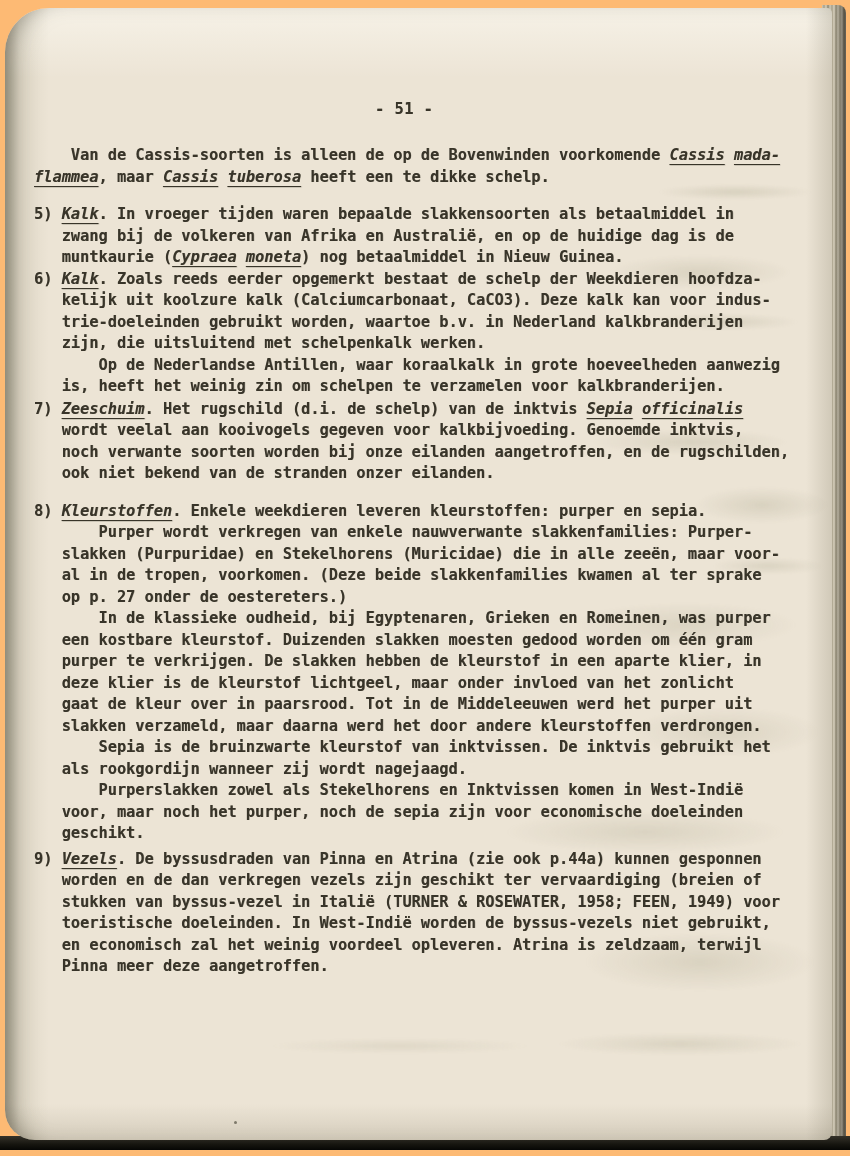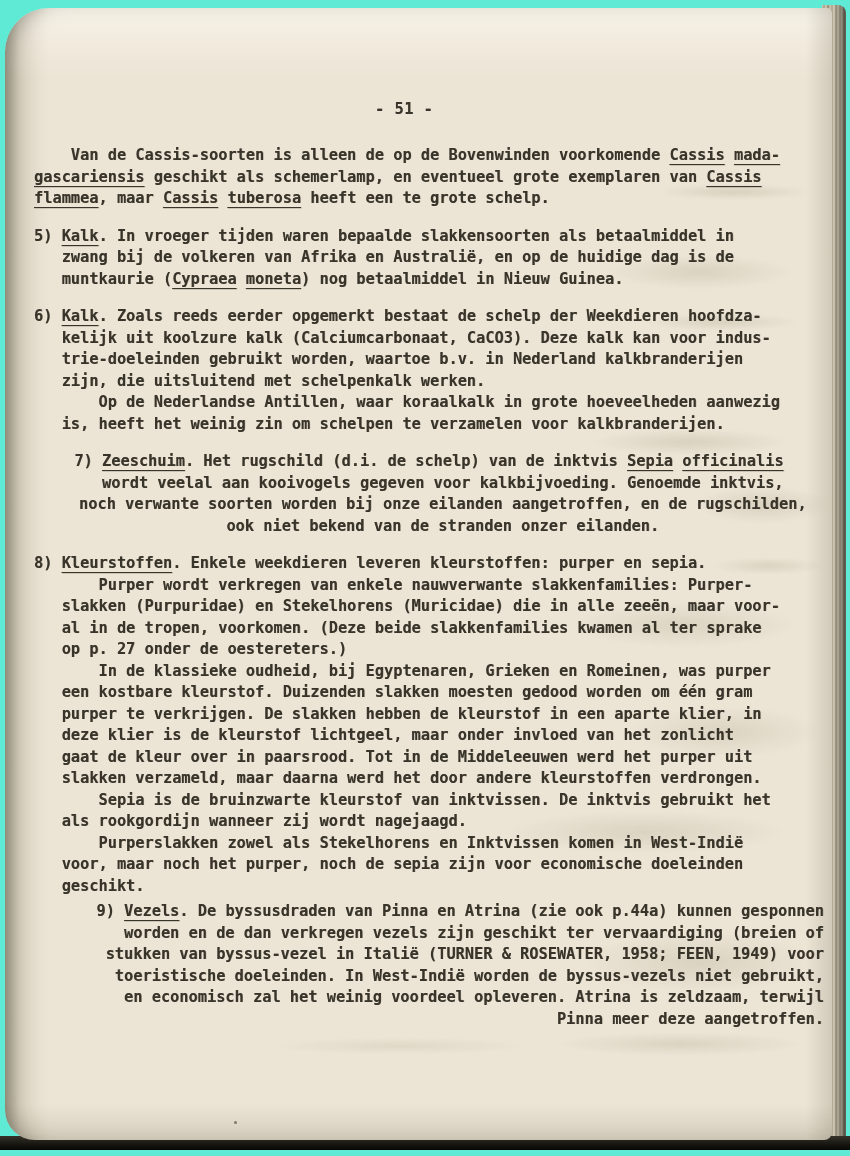--- a/index.html
+++ b/index.html
@@ -1,21 +1,21 @@
 <!DOCTYPE html>
 <html><head>
 <meta charset="utf-8">
 <style>
   html, body { margin: 0; padding: 0; background: #080806; }
   .scan {
     position: relative;
     width: 850px;
     height: 1156px;
     overflow: hidden;
-    background: #5eead4;
+    background: #fdba74;
     font-family: "DejaVu Sans Mono", "Liberation Mono", monospace;
   }
   
   .page-edges {
     position: absolute;
     left: 822px; top: 5px;
     width: 24px; height: 1140px;
     border-radius: 0 8px 8px 0;
     background:
       linear-gradient(90deg, rgba(0,0,0,0) 55%, rgba(15,14,9,0.55) 100%),
@@ -81,28 +81,29 @@
     position: absolute;
     left: 34px; top: 145px;
     width: 790px;
   }
   .line {
     white-space: pre;
     line-height: 21.5px;
     height: 21.5px;
   }
   .block:nth-child(2) { margin-top: 16px; }
-  .block:nth-child(3) { margin-top: 16px; }
-  .block:nth-child(4) { margin-top: 16px; text-align: center; }
+  .block:nth-child(3) { margin-top: 0; }
+  .block:nth-child(4) { margin-top: 1px; }
   .block:nth-child(5) { margin-top: 16px; }
-  .block:nth-child(6) { margin-top: 4px; text-align: right; }
+  .block:nth-child(6) { margin-top: 4px; }
   .u {
     text-decoration: underline;
     text-decoration-thickness: 1.4px;
     text-underline-offset: 3.5px;
+    font-style: italic;
   }
   .speck {
     position: absolute;
     left: 234px; top: 1121px;
     width: 3px; height: 3px;
     border-radius: 50%;
     background: #4a4638;
     opacity: 0.65;
   }
 </style>
@@ -111,22 +112,21 @@
 
 <div class="scan">
   <div class="page-edges"></div>
   <div class="bottom-pages"></div>
   <div class="page"></div>
   <div class="bleed"></div>
   <div class="pageno ink">- 51 -</div>
   <div class="textbody ink">
       <div class="block">
         <div class="line"><span>    Van de Cassis-soorten is alleen de op de Bovenwinden voorkomende </span><span class="u">Cassis</span><span> </span><span class="u">mada-</span></div>
-        <div class="line"><span class="u">gascariensis</span><span> geschikt als schemerlamp, en eventueel grote exemplaren van </span><span class="u">Cassis</span></div>
-        <div class="line"><span class="u">flammea</span><span>, maar </span><span class="u">Cassis</span><span> </span><span class="u">tuberosa</span><span> heeft een te grote schelp.</span></div>
+        <div class="line"><span class="u">flammea</span><span>, maar </span><span class="u">Cassis</span><span> </span><span class="u">tuberosa</span><span> heeft een te dikke schelp.</span></div>
       </div>
       <div class="block">
         <div class="line"><span>5) </span><span class="u">Kalk</span><span>. In vroeger tijden waren bepaalde slakkensoorten als betaalmiddel in</span></div>
         <div class="line"><span>   zwang bij de volkeren van Afrika en Australië, en op de huidige dag is de</span></div>
         <div class="line"><span>   muntkaurie (</span><span class="u">Cypraea</span><span> </span><span class="u">moneta</span><span>) nog betaalmiddel in Nieuw Guinea.</span></div>
       </div>
       <div class="block">
         <div class="line"><span>6) </span><span class="u">Kalk</span><span>. Zoals reeds eerder opgemerkt bestaat de schelp der Weekdieren hoofdza-</span></div>
         <div class="line"><span>   kelijk uit koolzure kalk (Calciumcarbonaat, CaCO3). Deze kalk kan voor indus-</span></div>
         <div class="line"><span>   trie-doeleinden gebruikt worden, waartoe b.v. in Nederland kalkbranderijen</span></div>

